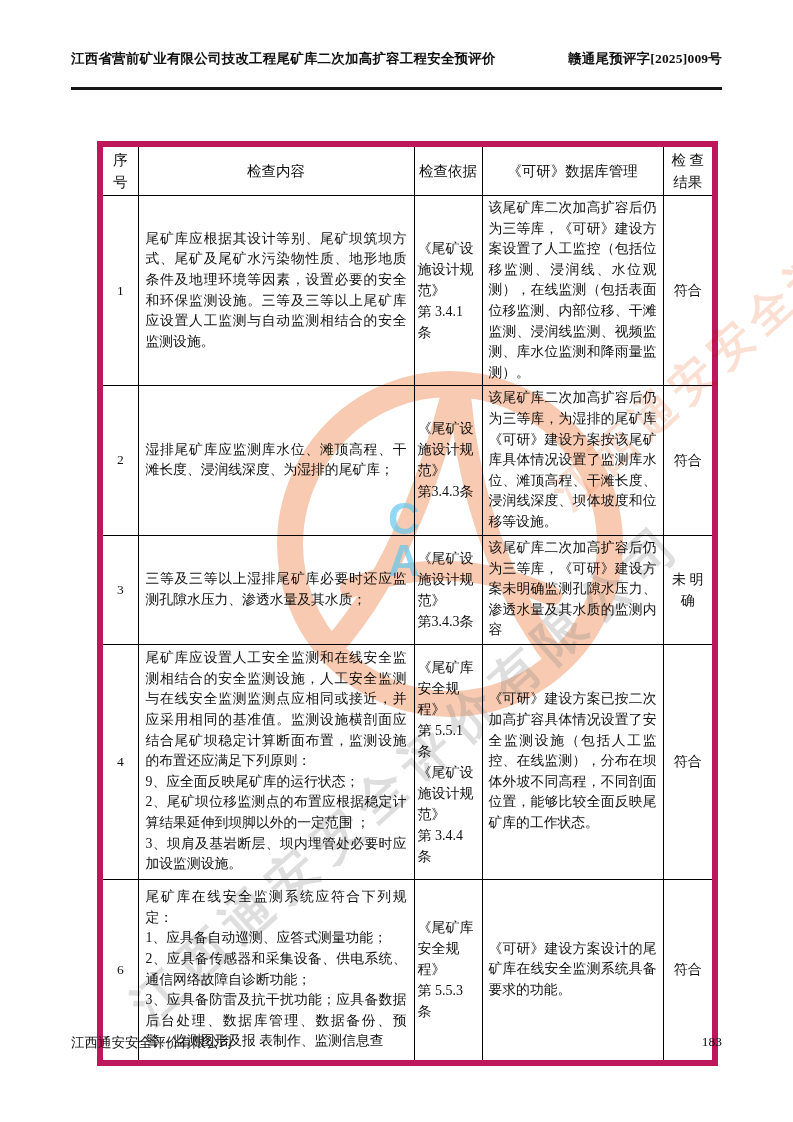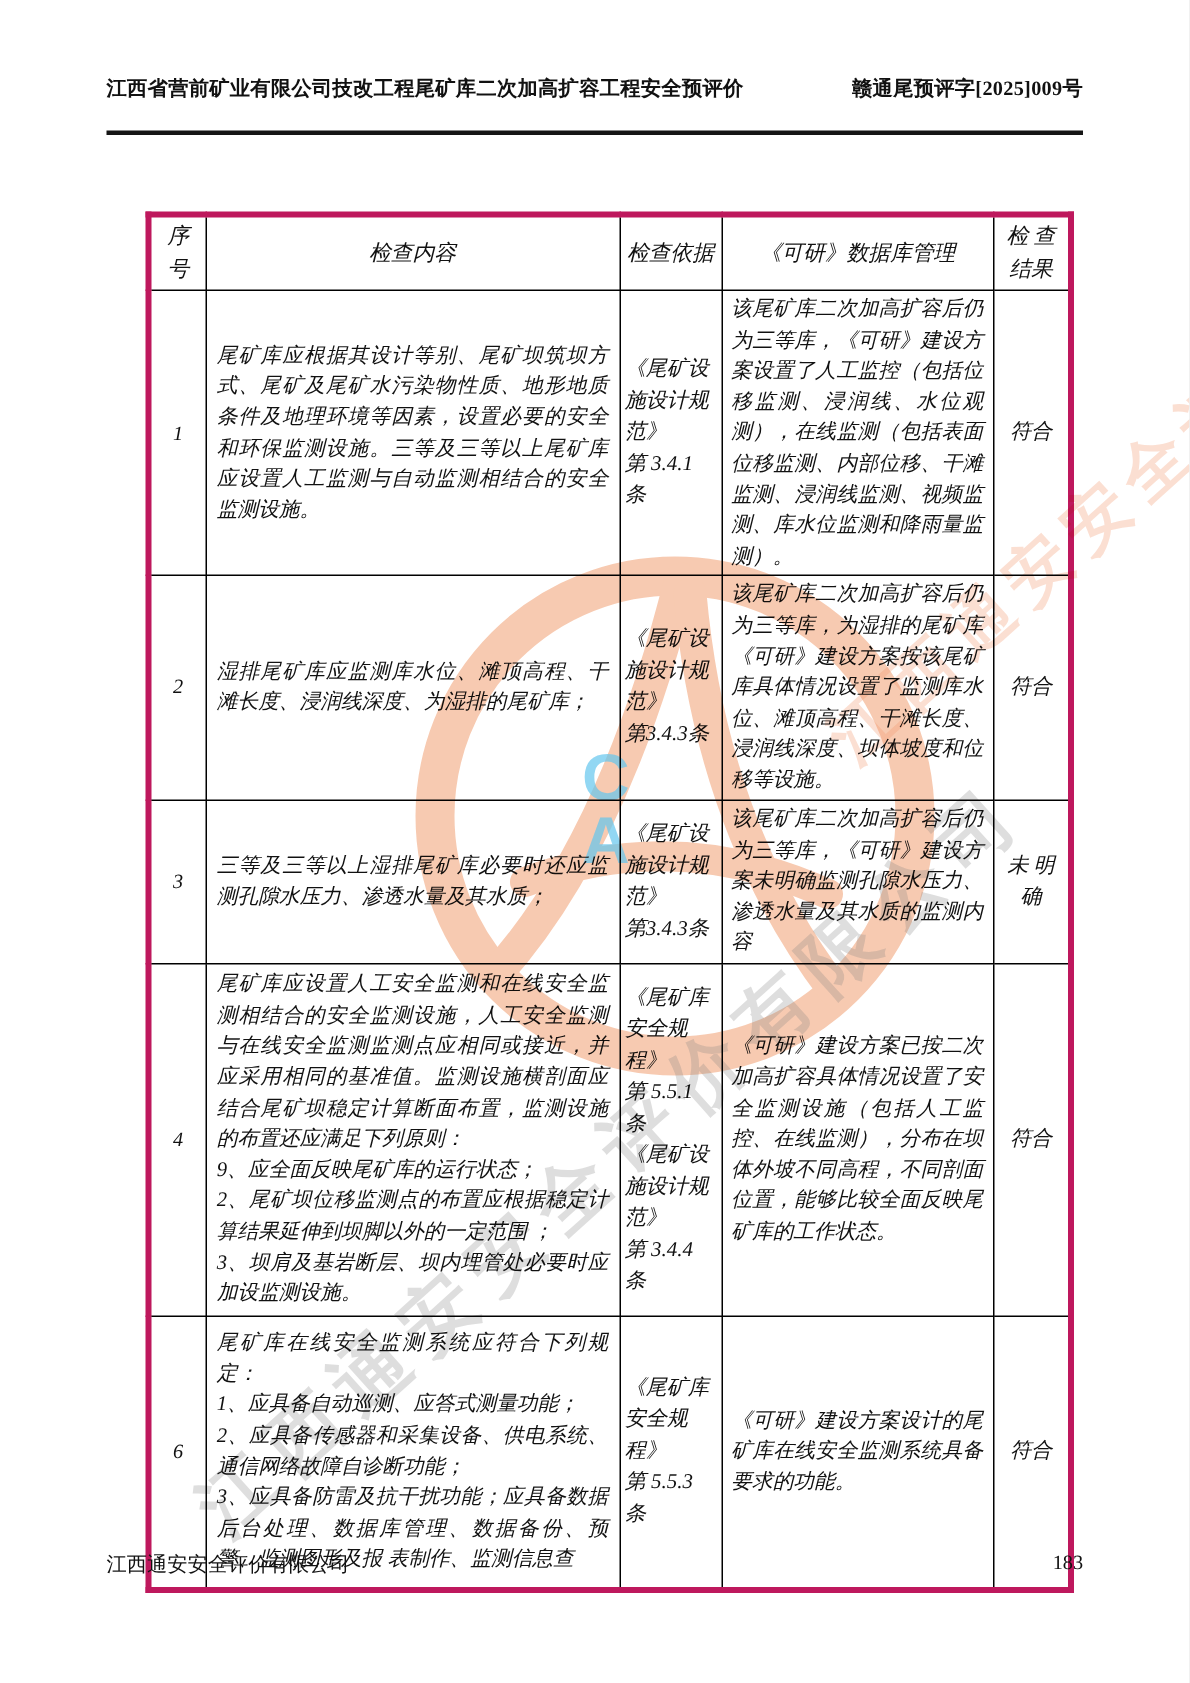--- a/index.html
+++ b/index.html
@@ -18,21 +18,21 @@
   
   .doc-title {
     position:absolute; top:101px; left:150px;
     font-size:19px; font-weight:700; letter-spacing:1px; white-space:nowrap;
   }
   .doc-title .cap-label { margin-right:82px; }
   
   table.checklist {
     position:absolute; top:141px; left:97px; width:615px;
     border-collapse:collapse; table-layout:fixed;
-    border:4px solid #be185d; font-size:14px;font-style:italic;
+    border:6px solid #be185d; font-size:14px;
   }
   .checklist th, .checklist td {
     border:1px solid #000; vertical-align:middle; overflow:hidden;
   }
   .checklist th {
     font-weight:400; text-align:center; font-size:14.5px;
     height:48px; line-height:22px; padding:0 2px;
   }
   th.h-no     { padding:0 10px; }
   th.h-result { padding:0 5px; }

